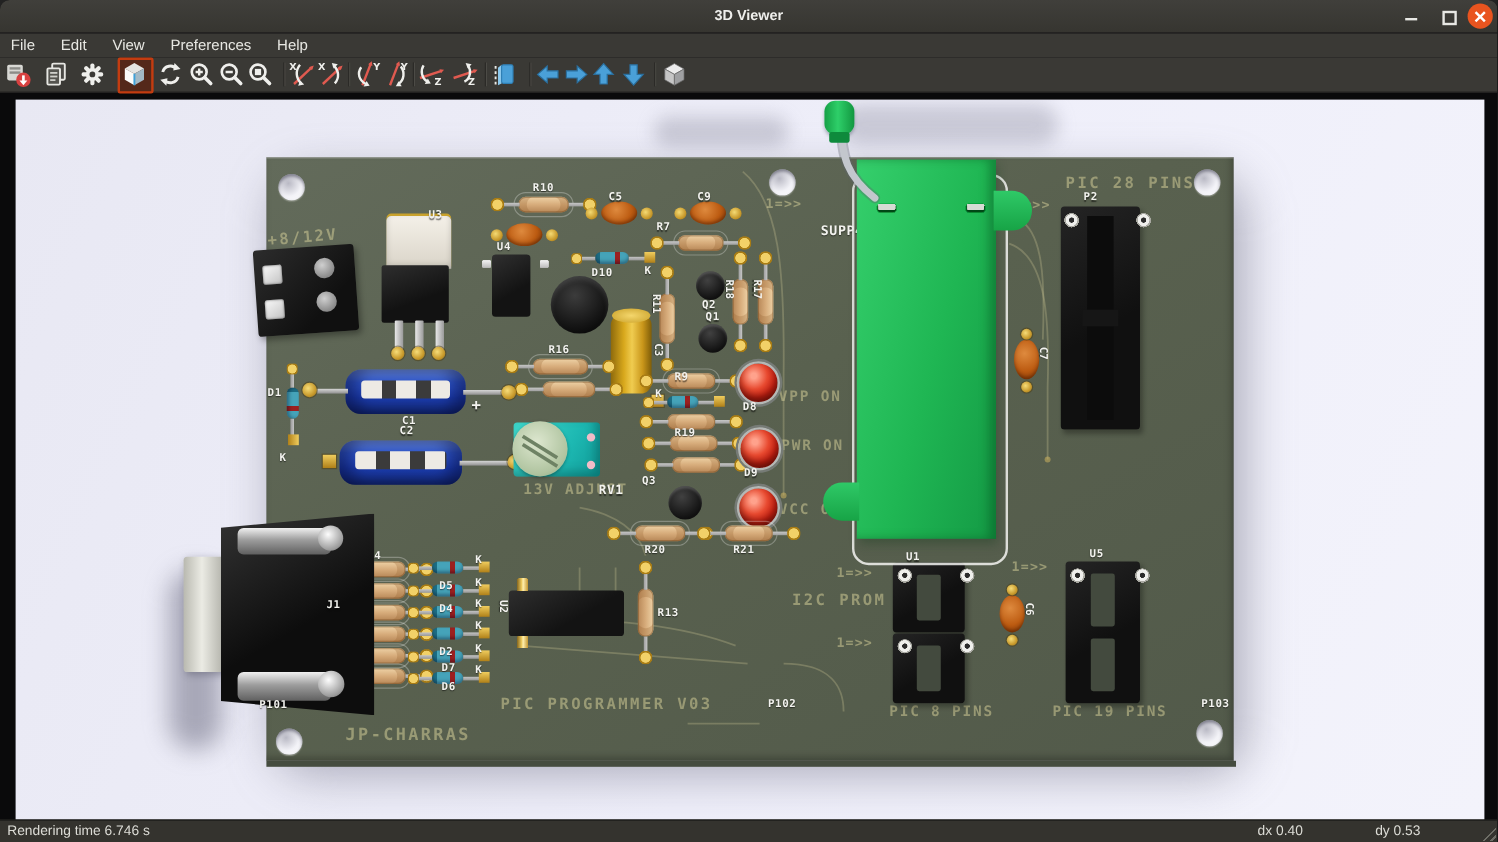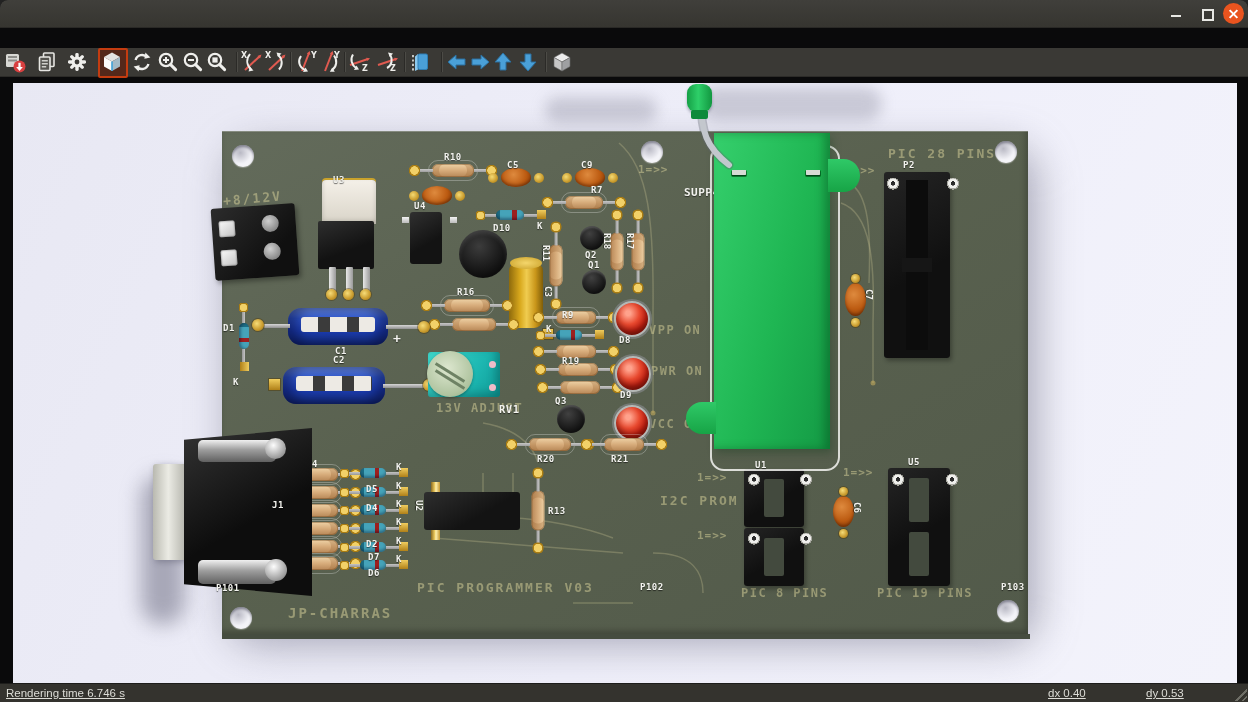--- a/index.html
+++ b/index.html
@@ -17,21 +17,21 @@
   .menubar{position:absolute;left:0;top:28px;width:100%;height:20px;background:#3a3935;color:#e8e8e3;font-size:12.5px;}
   .menubar span{display:inline-block;padding:3px 9px 0 9px;}
   
   .toolbar{position:absolute;left:0;top:48px;width:100%;height:28px;background:#3a3935;border-bottom:1px solid #2c2b28;}
   .tbtn{position:absolute;top:2px;width:24px;height:24px;}
   .tbtn svg{width:24px;height:24px;display:block;}
   .tbtn.sel{top:0px;width:26px;height:26px;background:#54281a;border:2px solid #c43c10;border-radius:2px;}
   .sep{position:absolute;top:4px;width:1px;height:20px;background:#2b2a27;border-right:1px solid #4c4b46;}
   
   .statusbar{position:absolute;left:0;top:683px;width:100%;height:19px;background:#34332e;border-top:1px solid #1d1d1b;color:#dcdcd6;font-size:11.5px;}
-  .statusbar span{position:absolute;top:3px;text-decoration:underline;}
+  .statusbar span{position:absolute;top:3px;}
   .st-left{left:6px;} .st-dx{left:1048px;} .st-dy{left:1146px;}
   .grip{position:absolute;right:1px;top:3px;width:15px;height:14px;background:repeating-linear-gradient(135deg,transparent 0 3px,#6e6e66 3px 4.5px);clip-path:polygon(100% 0,100% 100%,0 100%);}
   
   .vp{position:absolute;left:13px;top:83px;width:1224px;height:600px;background:linear-gradient(115deg,#e8e8f3,#efeffa 55%,#f3f3fb);overflow:hidden;}
   .vp *{position:absolute;}
   .softshadow{background:rgba(100,100,122,.5);filter:blur(20px);border-radius:30px;}
   .refl{background:rgba(125,125,142,.32);filter:blur(7px);border-radius:18px;}
   .board{left:209px;top:48px;width:806px;height:503px;background:linear-gradient(150deg,#636b5b,#59614f 45%,#525a4a);box-shadow:inset 0 1px 0 rgba(255,255,255,.25),inset -2px -3px 6px rgba(0,0,0,.25);z-index:1;}
   .board::after{content:"";position:absolute;left:0;right:-2px;bottom:-5px;height:5px;background:#454c3f;}
   .traces{z-index:1;left:0;top:0;}
@@ -101,32 +101,40 @@
   .pinrow{display:flex;justify-content:space-between;z-index:3;}
   .pinrow i{width:9px;height:10px;background:linear-gradient(90deg,#8a6a20,#eac85e 40%,#fff0ae 55%,#c49630);border-radius:2px 2px 0 0;display:block;}
   .p2gap{background:#0c0c0c;}
 </style>
 </head>
 <body>
 
 <div class="app">
 
   <div class="titlebar">
+    <div class="title">3D Viewer</div>
     <div class="winbtn btn-min">
         <i></i>
       </div>
     <div class="winbtn btn-max">
         <i></i>
       </div>
     <div class="winbtn btn-close">
         <i></i>
         <b></b>
       </div>
   </div>
 
+  <div class="menubar">
+    <span>File</span>
+    <span>Edit</span>
+    <span>View</span>
+    <span>Preferences</span>
+    <span>Help</span>
+  </div>
 
   <div class="toolbar">
     <div class="tbtn" style="left:3px">
         <svg viewBox="0 0 24 24">
           <rect x="3" y="4" width="13" height="13" rx="1.5" fill="#d8d8d4"></rect>
           <rect x="5" y="6" width="9" height="2" fill="#8c8c88"></rect>
           <rect x="5" y="9.5" width="9" height="2" fill="#8c8c88"></rect>
           <circle cx="16.5" cy="16.5" r="6" fill="#d84040"></circle>
           <rect x="15.4" y="12.8" width="2.2" height="4.6" fill="#fff"></rect>
           <polygon points="13.2,17 19.8,17 16.5,21" fill="#fff"></polygon>
@@ -343,21 +351,21 @@
     <div class="lbl" style="left:380px;top:248px;font-size:13px">+</div>
 
     <div class="tblock" style="left:200px;top:123px;width:84px;height:72px">
       <div class="tscrew" style="left:7px;top:13px"></div>
       <div class="tscrew" style="left:7px;top:42px"></div>
       <div class="tround" style="left:50px;top:10px"></div>
       <div class="tround" style="left:50px;top:38px"></div>
     </div>
     <div class="u3tab" style="left:309px;top:97px;width:54px;height:44px"></div>
     <div class="u3hole" style="left:327px;top:108px;width:16px;height:16px"></div>
-    <div class="lbl" style="left:320px;top:92px">U3</div>
+    <div class="lbl" style="left:344px;top:92px">U3</div>
     <div class="u3body" style="left:305px;top:138px;width:56px;height:48px"></div>
     <div class="leg" style="left:316px;top:184px;width:7px;height:24px"></div>
     <div class="leg" style="left:333px;top:184px;width:7px;height:24px"></div>
     <div class="leg" style="left:350px;top:184px;width:7px;height:24px"></div>
     <div class="goldpad" style="left:313px;top:206px;width:11px;height:11px"></div>
     <div class="goldpad" style="left:330px;top:206px;width:11px;height:11px"></div>
     <div class="goldpad" style="left:347px;top:206px;width:11px;height:11px"></div>
 
     <div class="dipv" style="left:397px;top:129px;width:32px;height:52px">
       <div class="pincol nub" style="left:-8px;top:5px;bottom:5px">
@@ -376,21 +384,21 @@
     <div class="lbl" style="left:401px;top:118px">U4</div>
 
     <div class="res-h skbox" style="left:419px;top:81px;width:42px"></div>
     <div class="lbl" style="left:431px;top:69px">R10</div>
     <div class="ocap h" style="left:409px;top:103px;width:30px;height:19px"></div>
     <div class="ocap h" style="left:488px;top:85px;width:30px;height:19px"></div>
     <div class="lbl" style="left:494px;top:77px">C5</div>
     <div class="ocap h" style="left:562px;top:85px;width:30px;height:19px"></div>
     <div class="lbl" style="left:568px;top:77px">C9</div>
     <div class="res-h skbox" style="left:552px;top:113px;width:38px"></div>
-    <div class="lbl" style="left:578px;top:102px">R7</div>
+    <div class="lbl" style="left:534px;top:102px">R7</div>
     <div class="dio" style="left:483px;top:127px;width:28px"></div>
     <div class="lbl" style="left:480px;top:140px">D10</div>
     <div class="lbl" style="left:524px;top:138px">K</div>
     <div class="bcap" style="left:446px;top:147px;width:48px;height:48px"></div>
     <div class="ycap" style="left:496px;top:179px;width:34px;height:66px"></div>
     <div class="lbl vert" style="left:530px;top:203px">C3</div>
     <div class="res-h rot90" style="left:522px;top:176px;width:42px"></div>
     <div class="lbl vert" style="left:528px;top:162px">R11</div>
     <div class="tran" style="left:567px;top:143px;width:24px;height:24px"></div>
     <div class="lbl" style="left:572px;top:167px">Q2</div>
@@ -439,21 +447,21 @@
     <div class="res-h" style="left:543px;top:262px;width:40px"></div>
     <div class="res-h" style="left:545px;top:280px;width:40px"></div>
     <div class="lbl" style="left:549px;top:273px">R19</div>
     <div class="res-h" style="left:547px;top:298px;width:40px"></div>
     <div class="led" style="left:601px;top:218px"></div>
     <div class="lbl" style="left:606px;top:252px">D8</div>
     <div class="led" style="left:602px;top:273px"></div>
     <div class="lbl" style="left:607px;top:307px">D9</div>
     <div class="led" style="left:601px;top:322px"></div>
     <div class="tran" style="left:544px;top:322px;width:28px;height:28px"></div>
-    <div class="lbl" style="left:542px;top:313px">Q3</div>
+    <div class="lbl" style="left:522px;top:313px">Q3</div>
     <div class="res-h skbox" style="left:516px;top:355px;width:42px"></div>
     <div class="lbl" style="left:524px;top:371px">R20</div>
     <div class="res-h skbox" style="left:591px;top:355px;width:40px"></div>
     <div class="lbl" style="left:598px;top:371px">R21</div>
 
     <div class="lbl under" style="left:671px;top:103px">SUPP40</div>
     <div class="zifoutline" style="left:697px;top:62px;width:126px;height:322px"></div>
     <div class="zif" style="left:701px;top:50px;width:116px;height:316px">
       <div class="slotcol" style="left:18px;top:37px;height:272px">
           <i></i>

